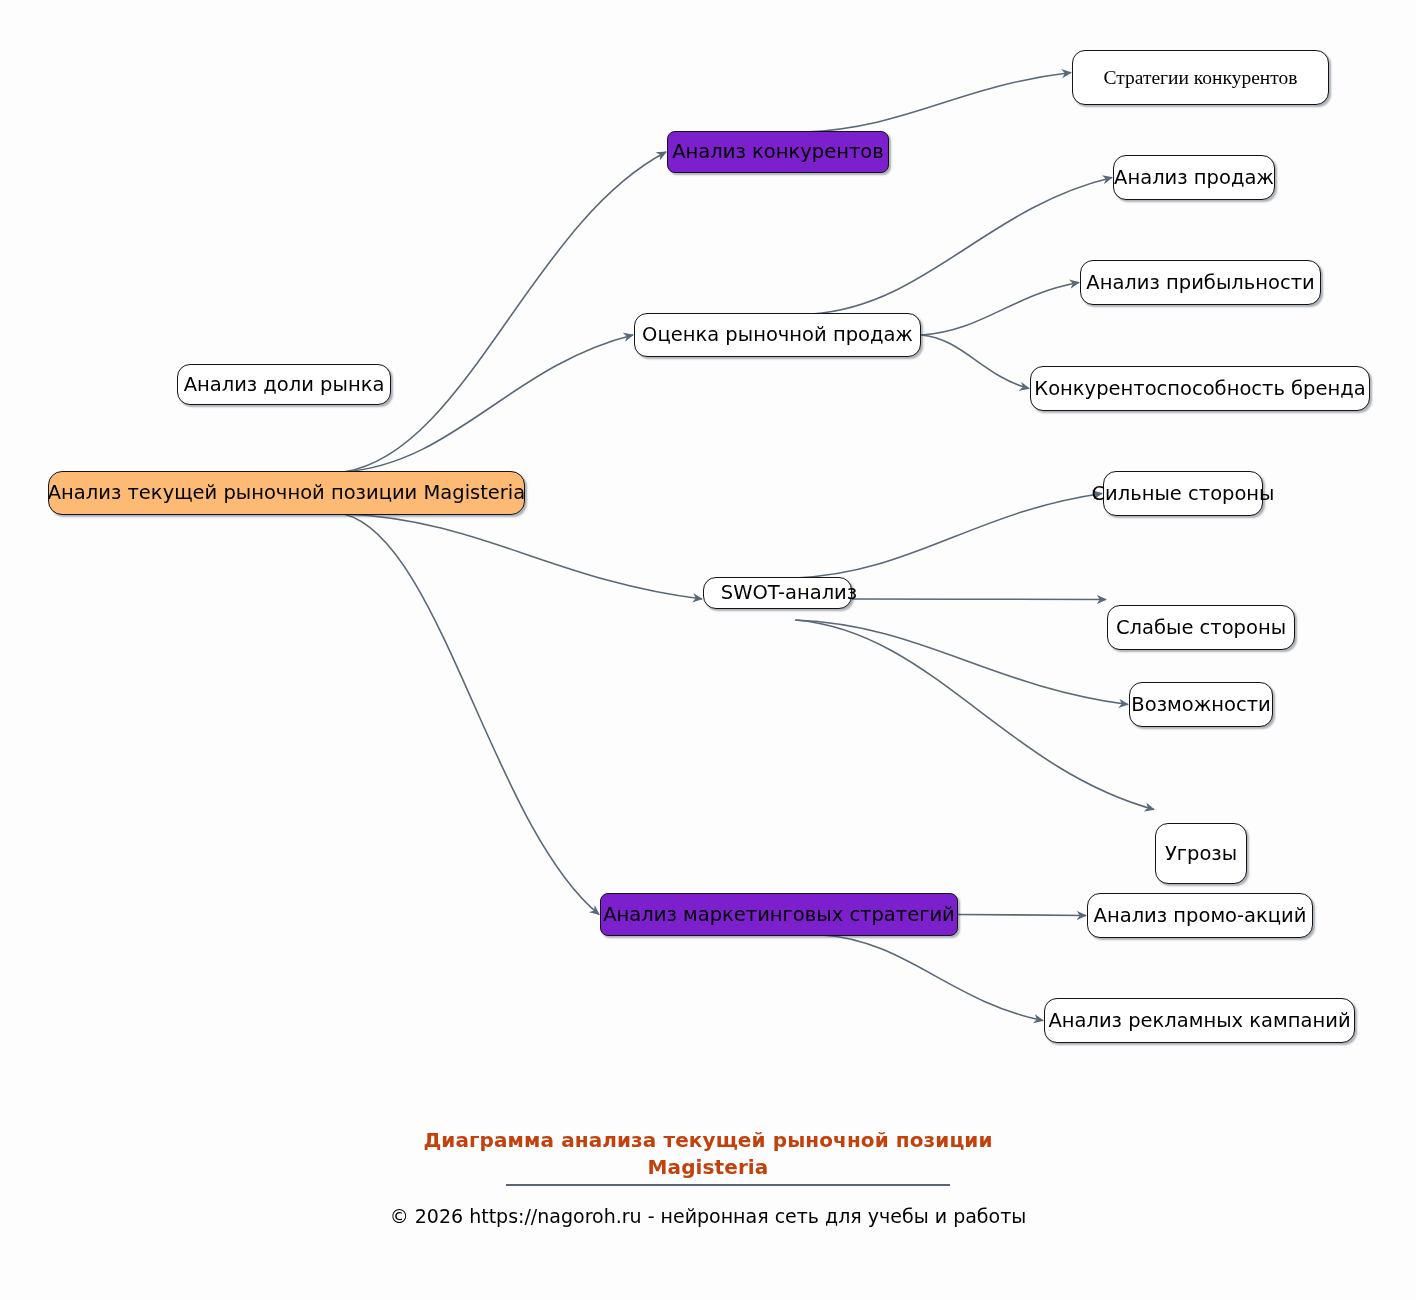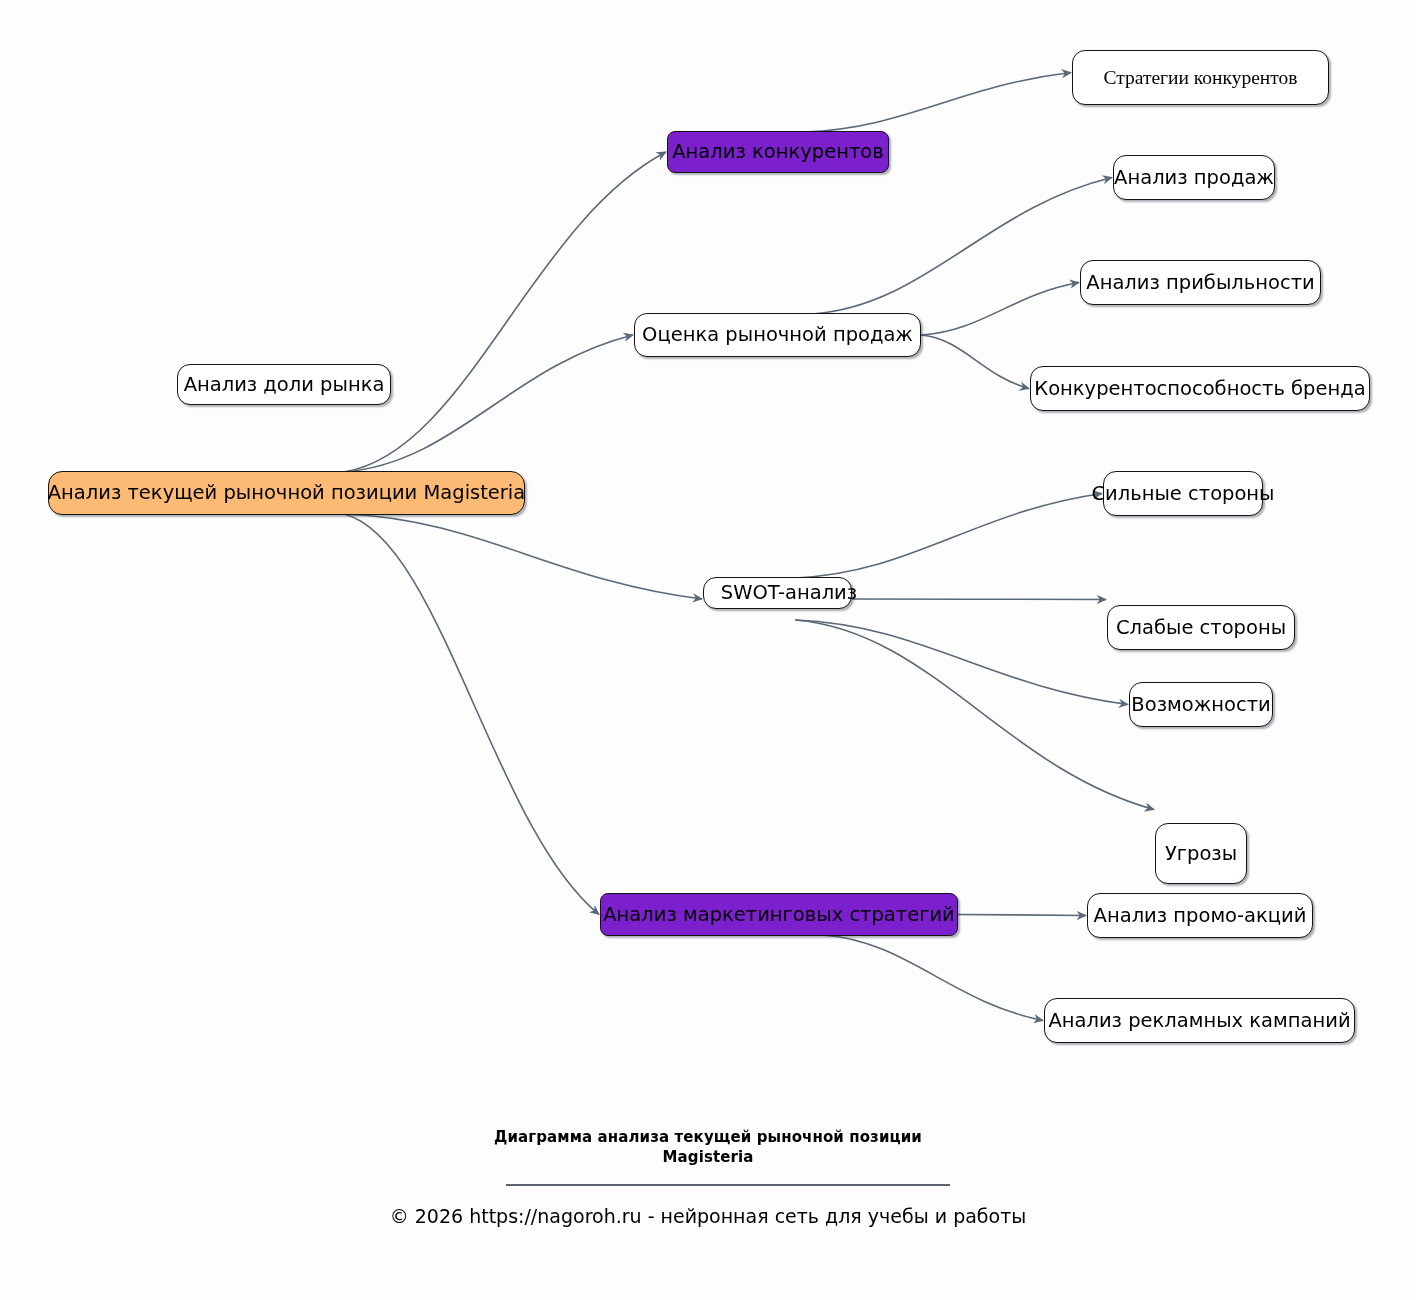--- a/index.html
+++ b/index.html
@@ -57,23 +57,23 @@
   }
   .footer {
     position: absolute;
     left: 0;
     width: 1416px;
     text-align: center;
     font-family: "DejaVu Sans", sans-serif;
   }
   #footer-title {
     top: 1127px;
-    font-size: 15px;
+    font-size: 20px;
     font-weight: bold;
-    color: #000000;
+    color: #c2410c;
     line-height: 1.35;
     letter-spacing: 0.1px;
   }
   #footer-rule {
     position: absolute;
     left: 506px;
     top: 1184px;
     width: 444px;
     height: 1.6px;
     background: #5a6472;

